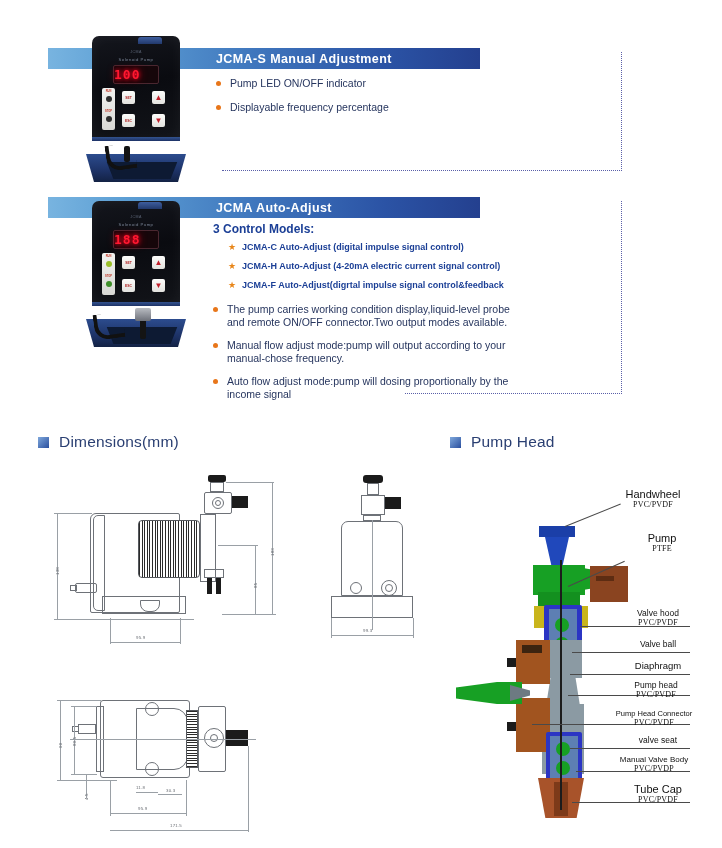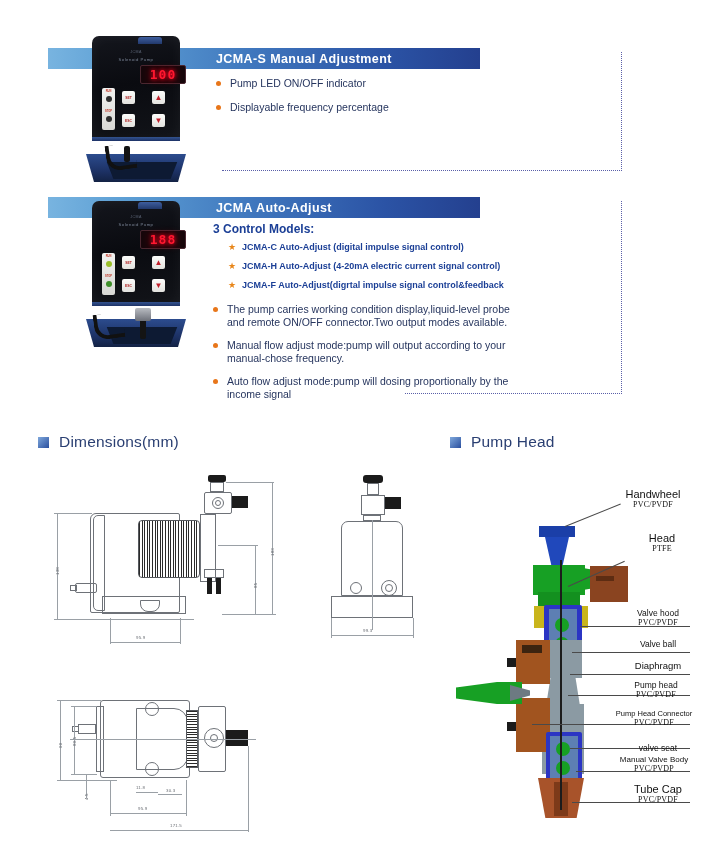--- a/index.html
+++ b/index.html
@@ -68,21 +68,21 @@
     position:absolute;left:0;right:0;top:14px;text-align:center;
     font-size:3.6px;color:#5d6678;letter-spacing:.4px;
   }
   .pump-brand2{
     position:absolute;left:0;right:0;top:21px;text-align:center;
     font-size:4.2px;color:#7a8496;letter-spacing:.5px;
   }
   .led-screen{
     position:absolute;left:50%;transform:translateX(-50%);top:29px;
     width:44px;height:17px;background:#16060a;border:1px solid #4a2730;border-radius:2px;
-    display:flex;align-items:center;justify-content:center;margin-left:27px;
+    display:flex;align-items:center;justify-content:flex-start;
   }
   .led-digits{
     font-family:"DejaVu Sans Mono","Liberation Mono",monospace;
     font-size:13px;font-weight:bold;color:#ff1830;letter-spacing:1px;
     text-shadow:0 0 4px #ff0022,0 0 8px #cc0018;
   }
   .led-strip{
     position:absolute;left:10px;top:52px;width:13px;height:42px;
     background:linear-gradient(180deg,#f2f2f0,#d8d8d4);border-radius:2px;
   }
@@ -450,42 +450,42 @@
   <div class="leadline" style="left:82px;top:244px;width:158px;"></div>
   <div class="leadline" style="left:120px;top:268px;width:120px;"></div>
   <div class="leadline" style="left:126px;top:291px;width:114px;"></div>
   <div class="leadline" style="left:122px;top:322px;width:118px;"></div>
 
   <div class="lbl-grp" style="left:142px;top:8px;width:122px;text-align:center;">
     <div class="lbl-main">Handwheel</div>
     <div class="lbl-sub">PVC/PVDF</div>
   </div>
   <div class="lbl-grp" style="left:160px;top:52px;width:104px;">
-    <div class="lbl-main">Head</div>
+    <div class="lbl-main">Pump</div>
     <div class="lbl-sub">PTFE</div>
   </div>
   <div class="lbl-grp" style="left:152px;top:128px;width:112px;">
     <div class="lbl-main sm">Valve hood</div>
     <div class="lbl-sub">PVC/PVDF</div>
   </div>
   <div class="lbl-grp" style="left:152px;top:159px;width:112px;">
     <div class="lbl-main sm">Valve ball</div>
   </div>
   <div class="lbl-grp" style="left:152px;top:180px;width:112px;">
     <div class="lbl-main sm" style="font-size:9.5px;">Diaphragm</div>
   </div>
   <div class="lbl-grp" style="left:150px;top:200px;width:112px;">
     <div class="lbl-main sm">Pump head</div>
     <div class="lbl-sub">PVC/PVDF</div>
   </div>
   <div class="lbl-grp" style="left:140px;top:229px;width:128px;">
     <div class="lbl-main xs">Pump Head Connector</div>
     <div class="lbl-sub">PVC/PVDF</div>
   </div>
-  <div class="lbl-grp" style="left:152px;top:263px;width:112px;">
+  <div class="lbl-grp" style="left:152px;top:255px;width:112px;">
     <div class="lbl-main sm">valve seat</div>
   </div>
   <div class="lbl-grp" style="left:142px;top:275px;width:124px;">
     <div class="lbl-main xs" style="font-size:8px;">Manual Valve Body</div>
     <div class="lbl-sub">PVC/PVDP</div>
   </div>
   <div class="lbl-grp" style="left:152px;top:303px;width:112px;">
     <div class="lbl-main">Tube Cap</div>
     <div class="lbl-sub">PVC/PVDF</div>
   </div>

